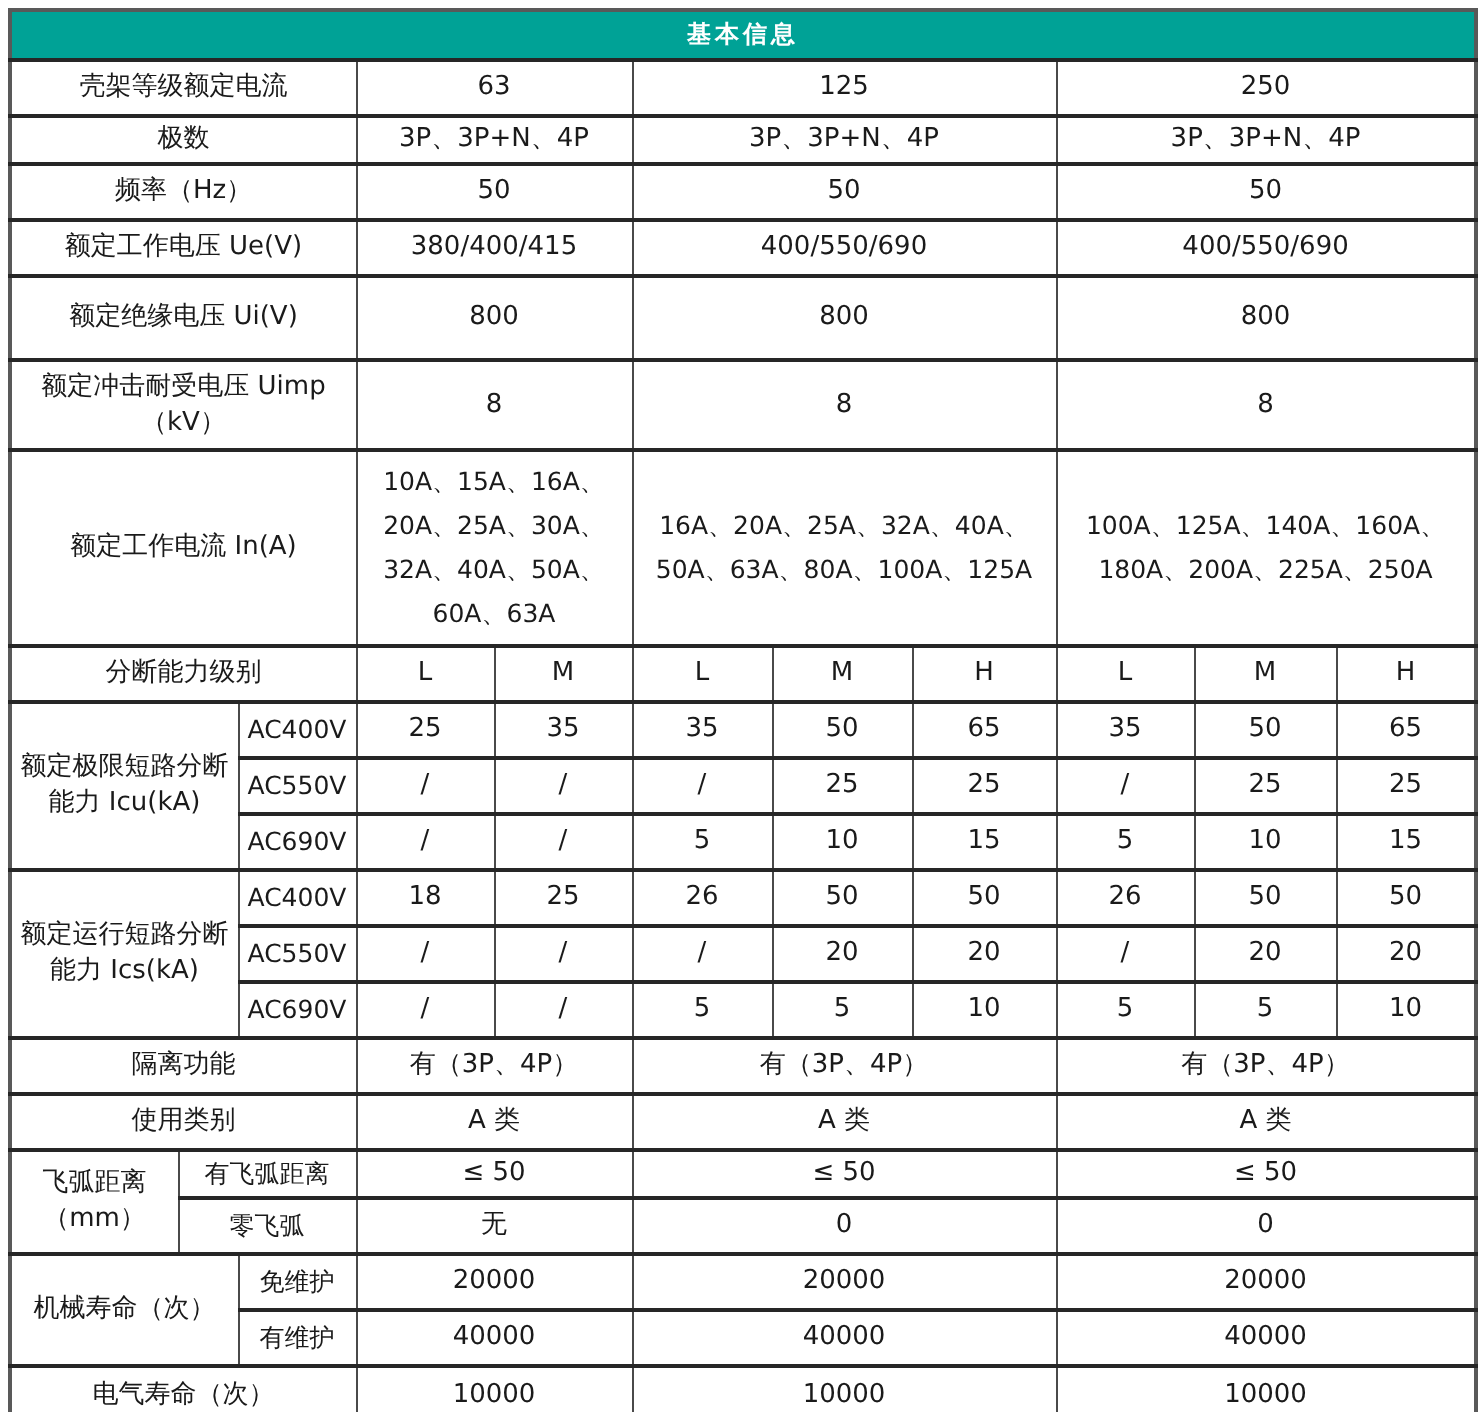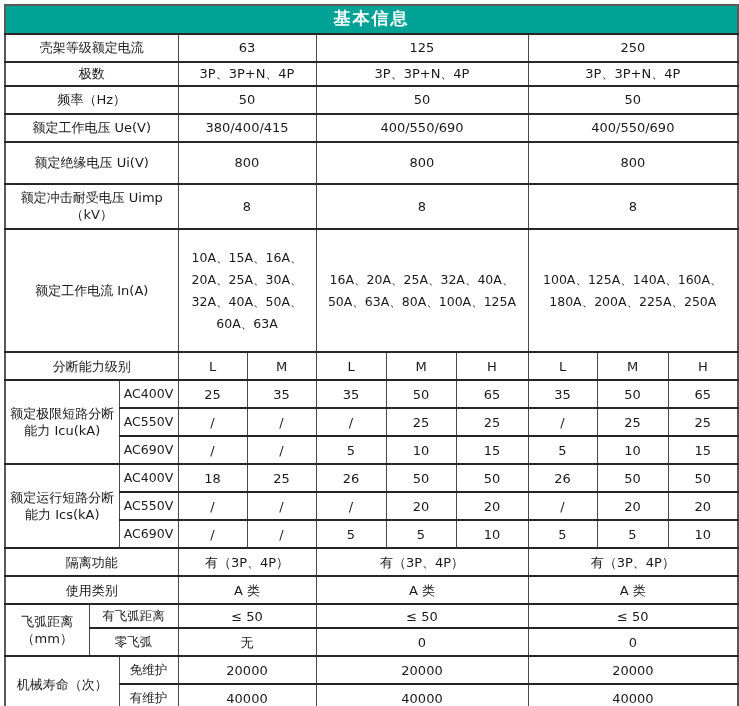--- a/index.html
+++ b/index.html
@@ -16,27 +16,27 @@
     border-left:1px solid #4a4a4a;
     border-right:1px solid #4a4a4a;
     border-top:2px solid #262626;
     text-align:center;vertical-align:middle;
     font-size:13px;line-height:1.35;
     padding:2px 3px;overflow:hidden;
     background:#ffffff;
   }
   tr.hdr td{
     background:var(--hdr-bg,#00a296);
-    color:#ffffff;font-weight:bold;font-size:17px;
+    color:#ffffff;font-weight:bold;font-size:12px;
     border-top:none;letter-spacing:2px;font-family:Liberation Serif, serif;
   }
   td.lbl{font-size:13px;}
   td.sub{font-size:12.5px;margin-left:46px;}
   td.val{font-size:13px;}
-  td.list{font-size:12.5px;padding:17px 10px;line-height:1.75;}
+  td.list{font-size:12.5px;padding:4px 10px;line-height:1.75;}
   .l2{display:block;text-align:center;}
 </style>
 </head>
 <body style="--hdr-bg: #00a296;">
 
 <table class="spec">
   <colgroup>
     <col style="width:84px">
       <col style="width:30px">
       <col style="width:59px">

